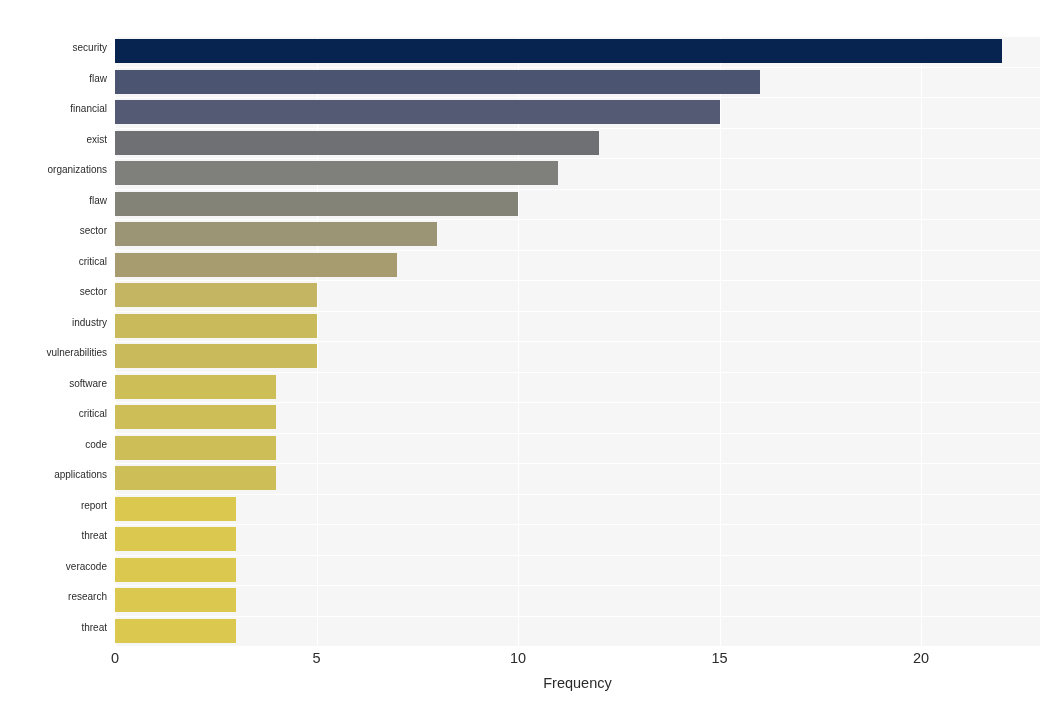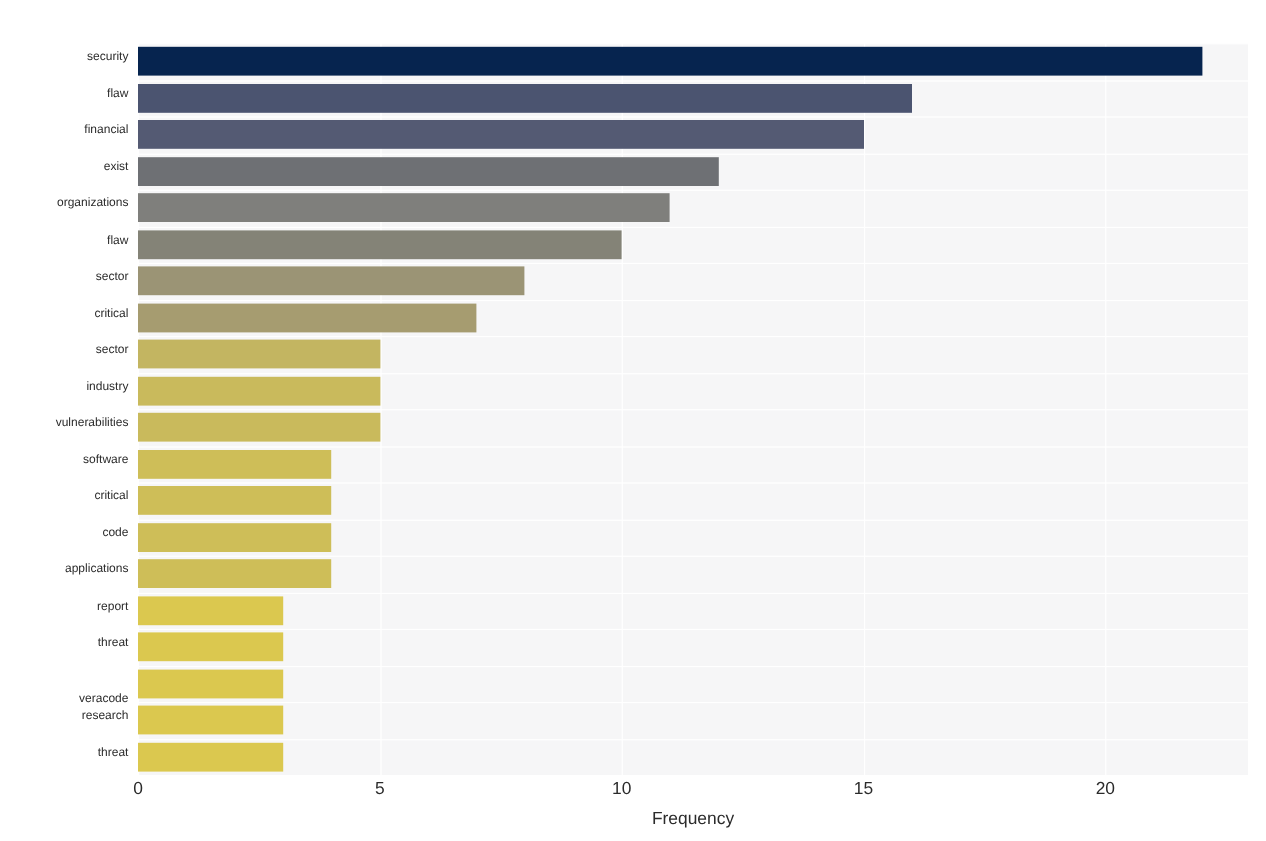--- a/index.html
+++ b/index.html
@@ -192,21 +192,21 @@
       <div class="ytick" style="top: 219.75px;">critical</div>
       <div class="ytick" style="top: 250.25px;">sector</div>
       <div class="ytick" style="top: 280.75px;">industry</div>
       <div class="ytick" style="top: 311.25px;">vulnerabilities</div>
       <div class="ytick" style="top: 341.75px;">software</div>
       <div class="ytick" style="top: 372.25px;">critical</div>
       <div class="ytick" style="top: 402.75px;">code</div>
       <div class="ytick" style="top: 433.25px;">applications</div>
       <div class="ytick" style="top: 463.75px; padding-left: 30px;">report</div>
       <div class="ytick" style="top: 494.25px;">threat</div>
-      <div class="ytick" style="top: 524.75px; margin-top: 16px;">veracode</div>
+      <div class="ytick" style="top: 524.75px;">veracode</div>
       <div class="ytick" style="top: 555.25px;">research</div>
       <div class="ytick" style="top: 585.75px;">threat</div>
     </div>
 
   <div id="x-tick-layer">
       <div class="xtick" style="left: 0px;">0</div>
       <div class="xtick" style="left: 201.525px;">5</div>
       <div class="xtick" style="left: 403.05px;">10</div>
       <div class="xtick" style="left: 604.575px;">15</div>
       <div class="xtick" style="left: 806.1px;">20</div>

